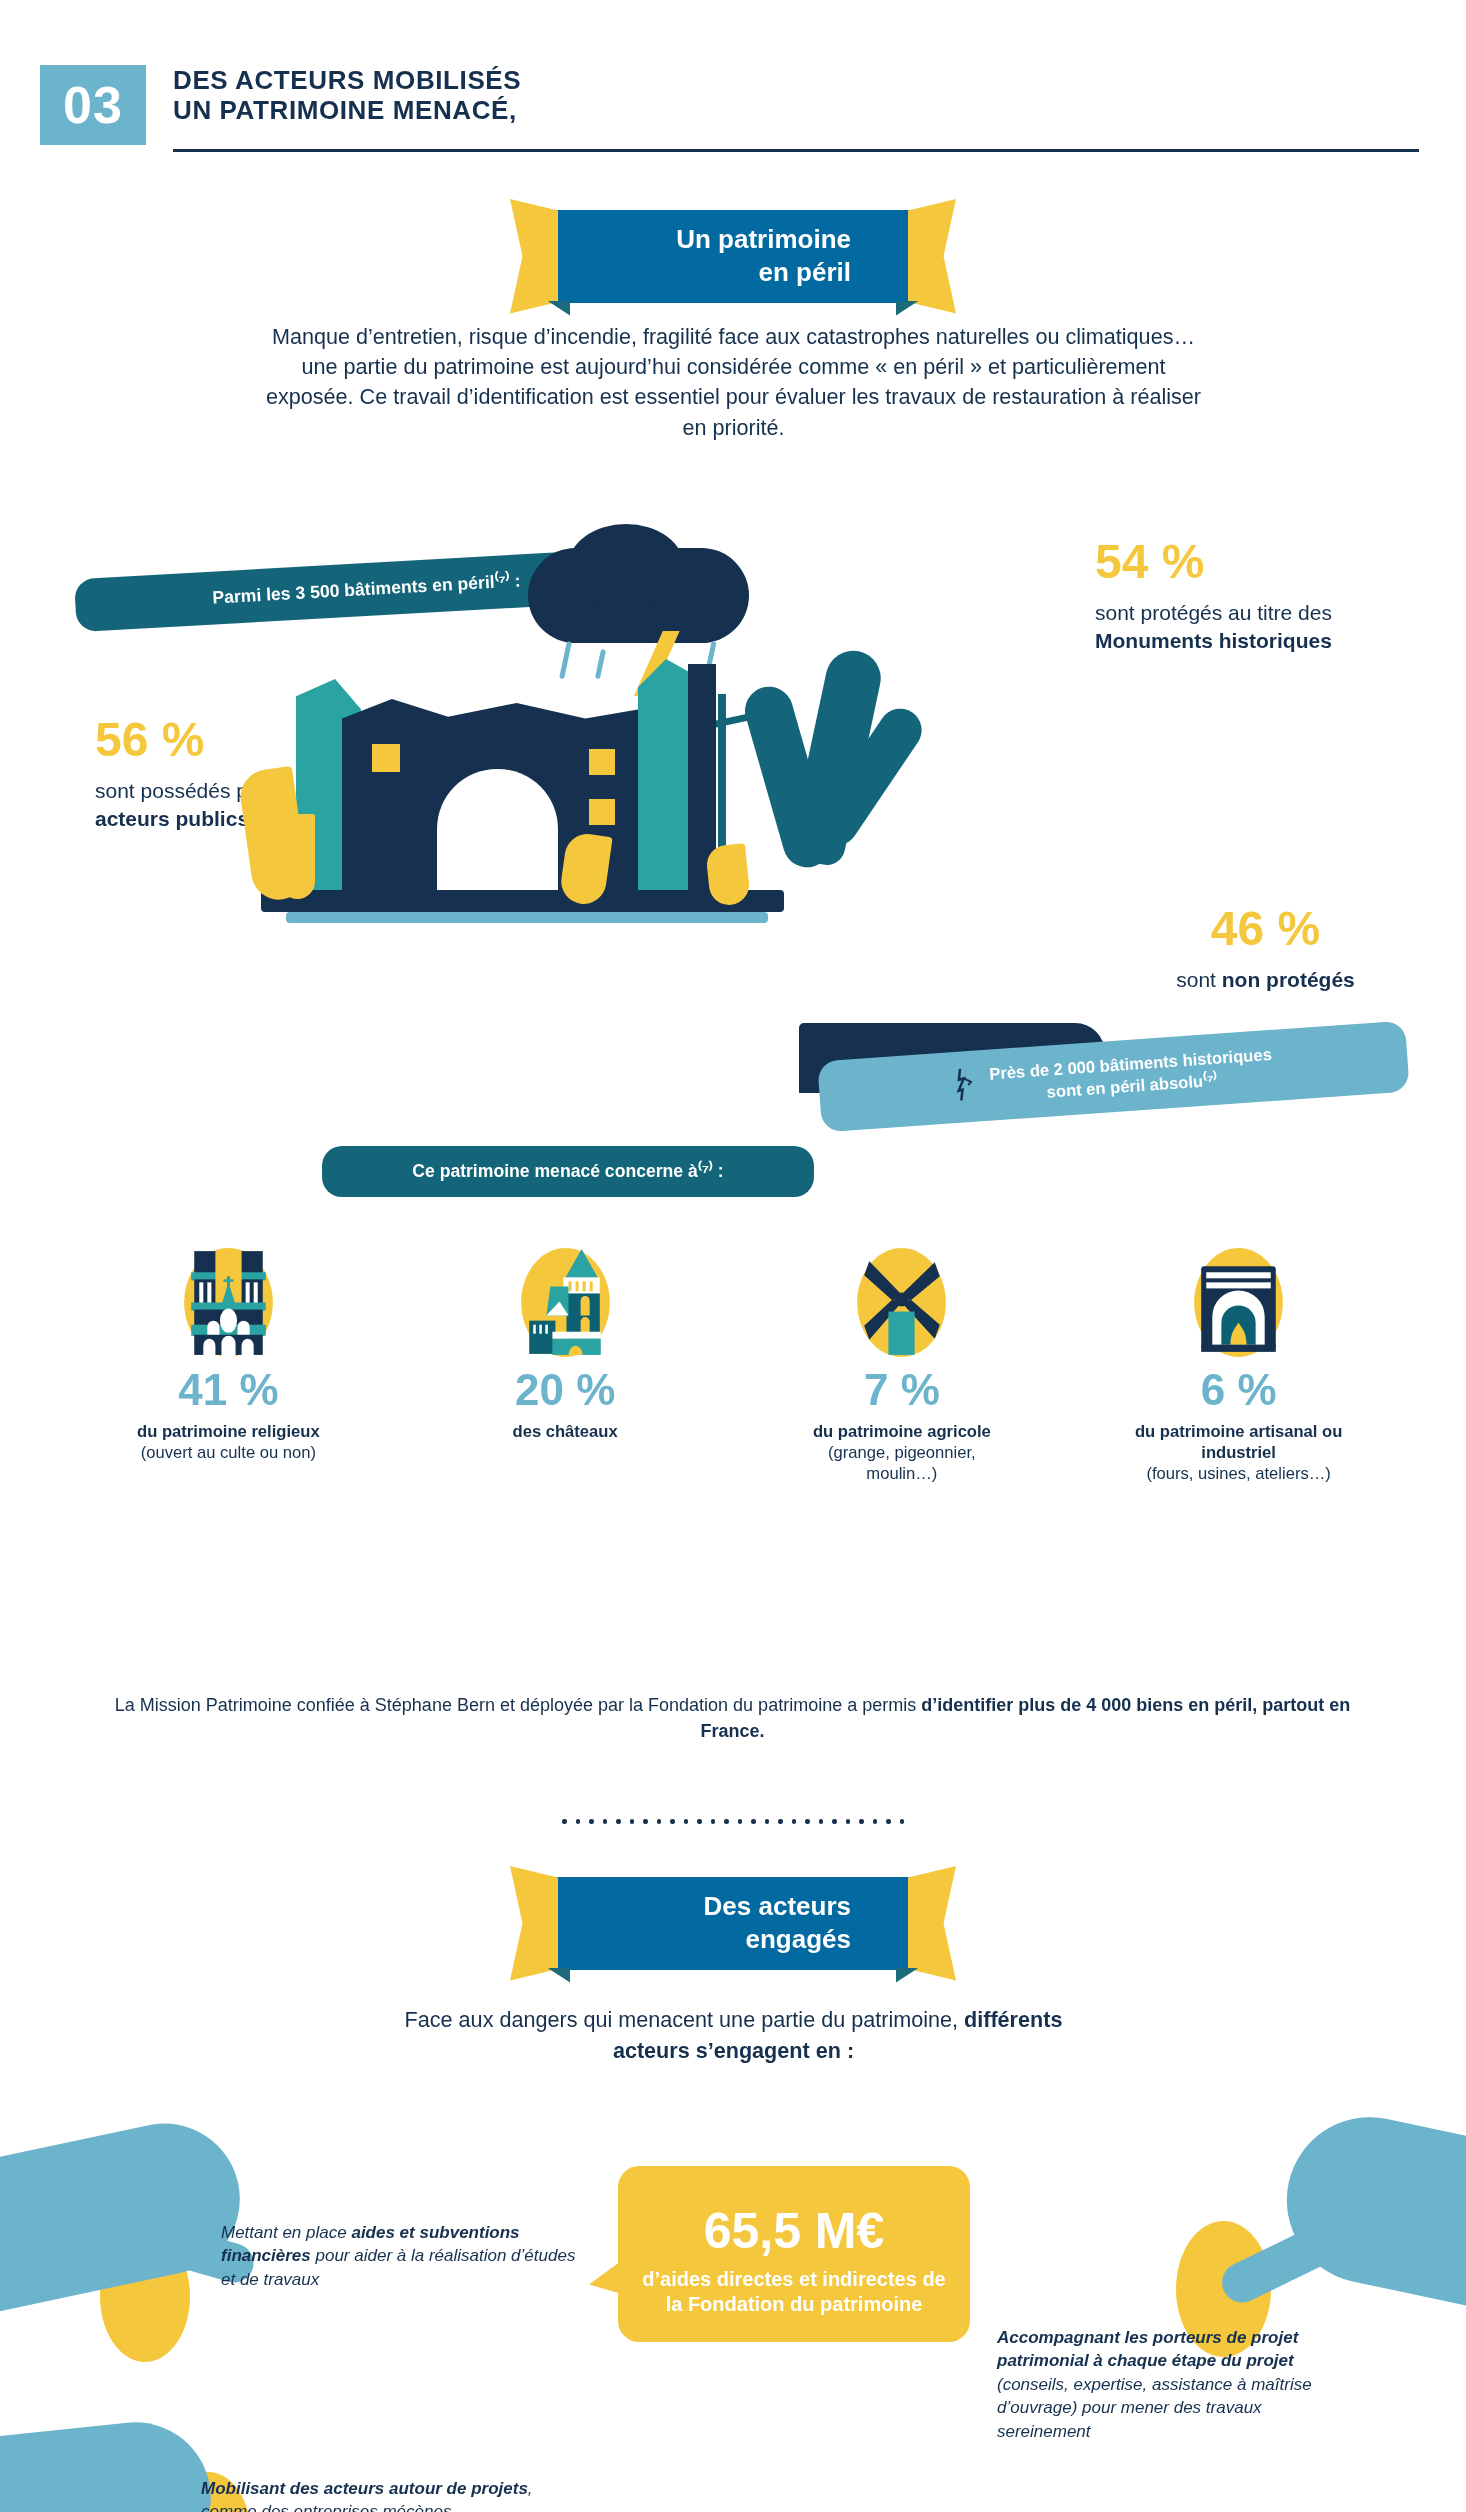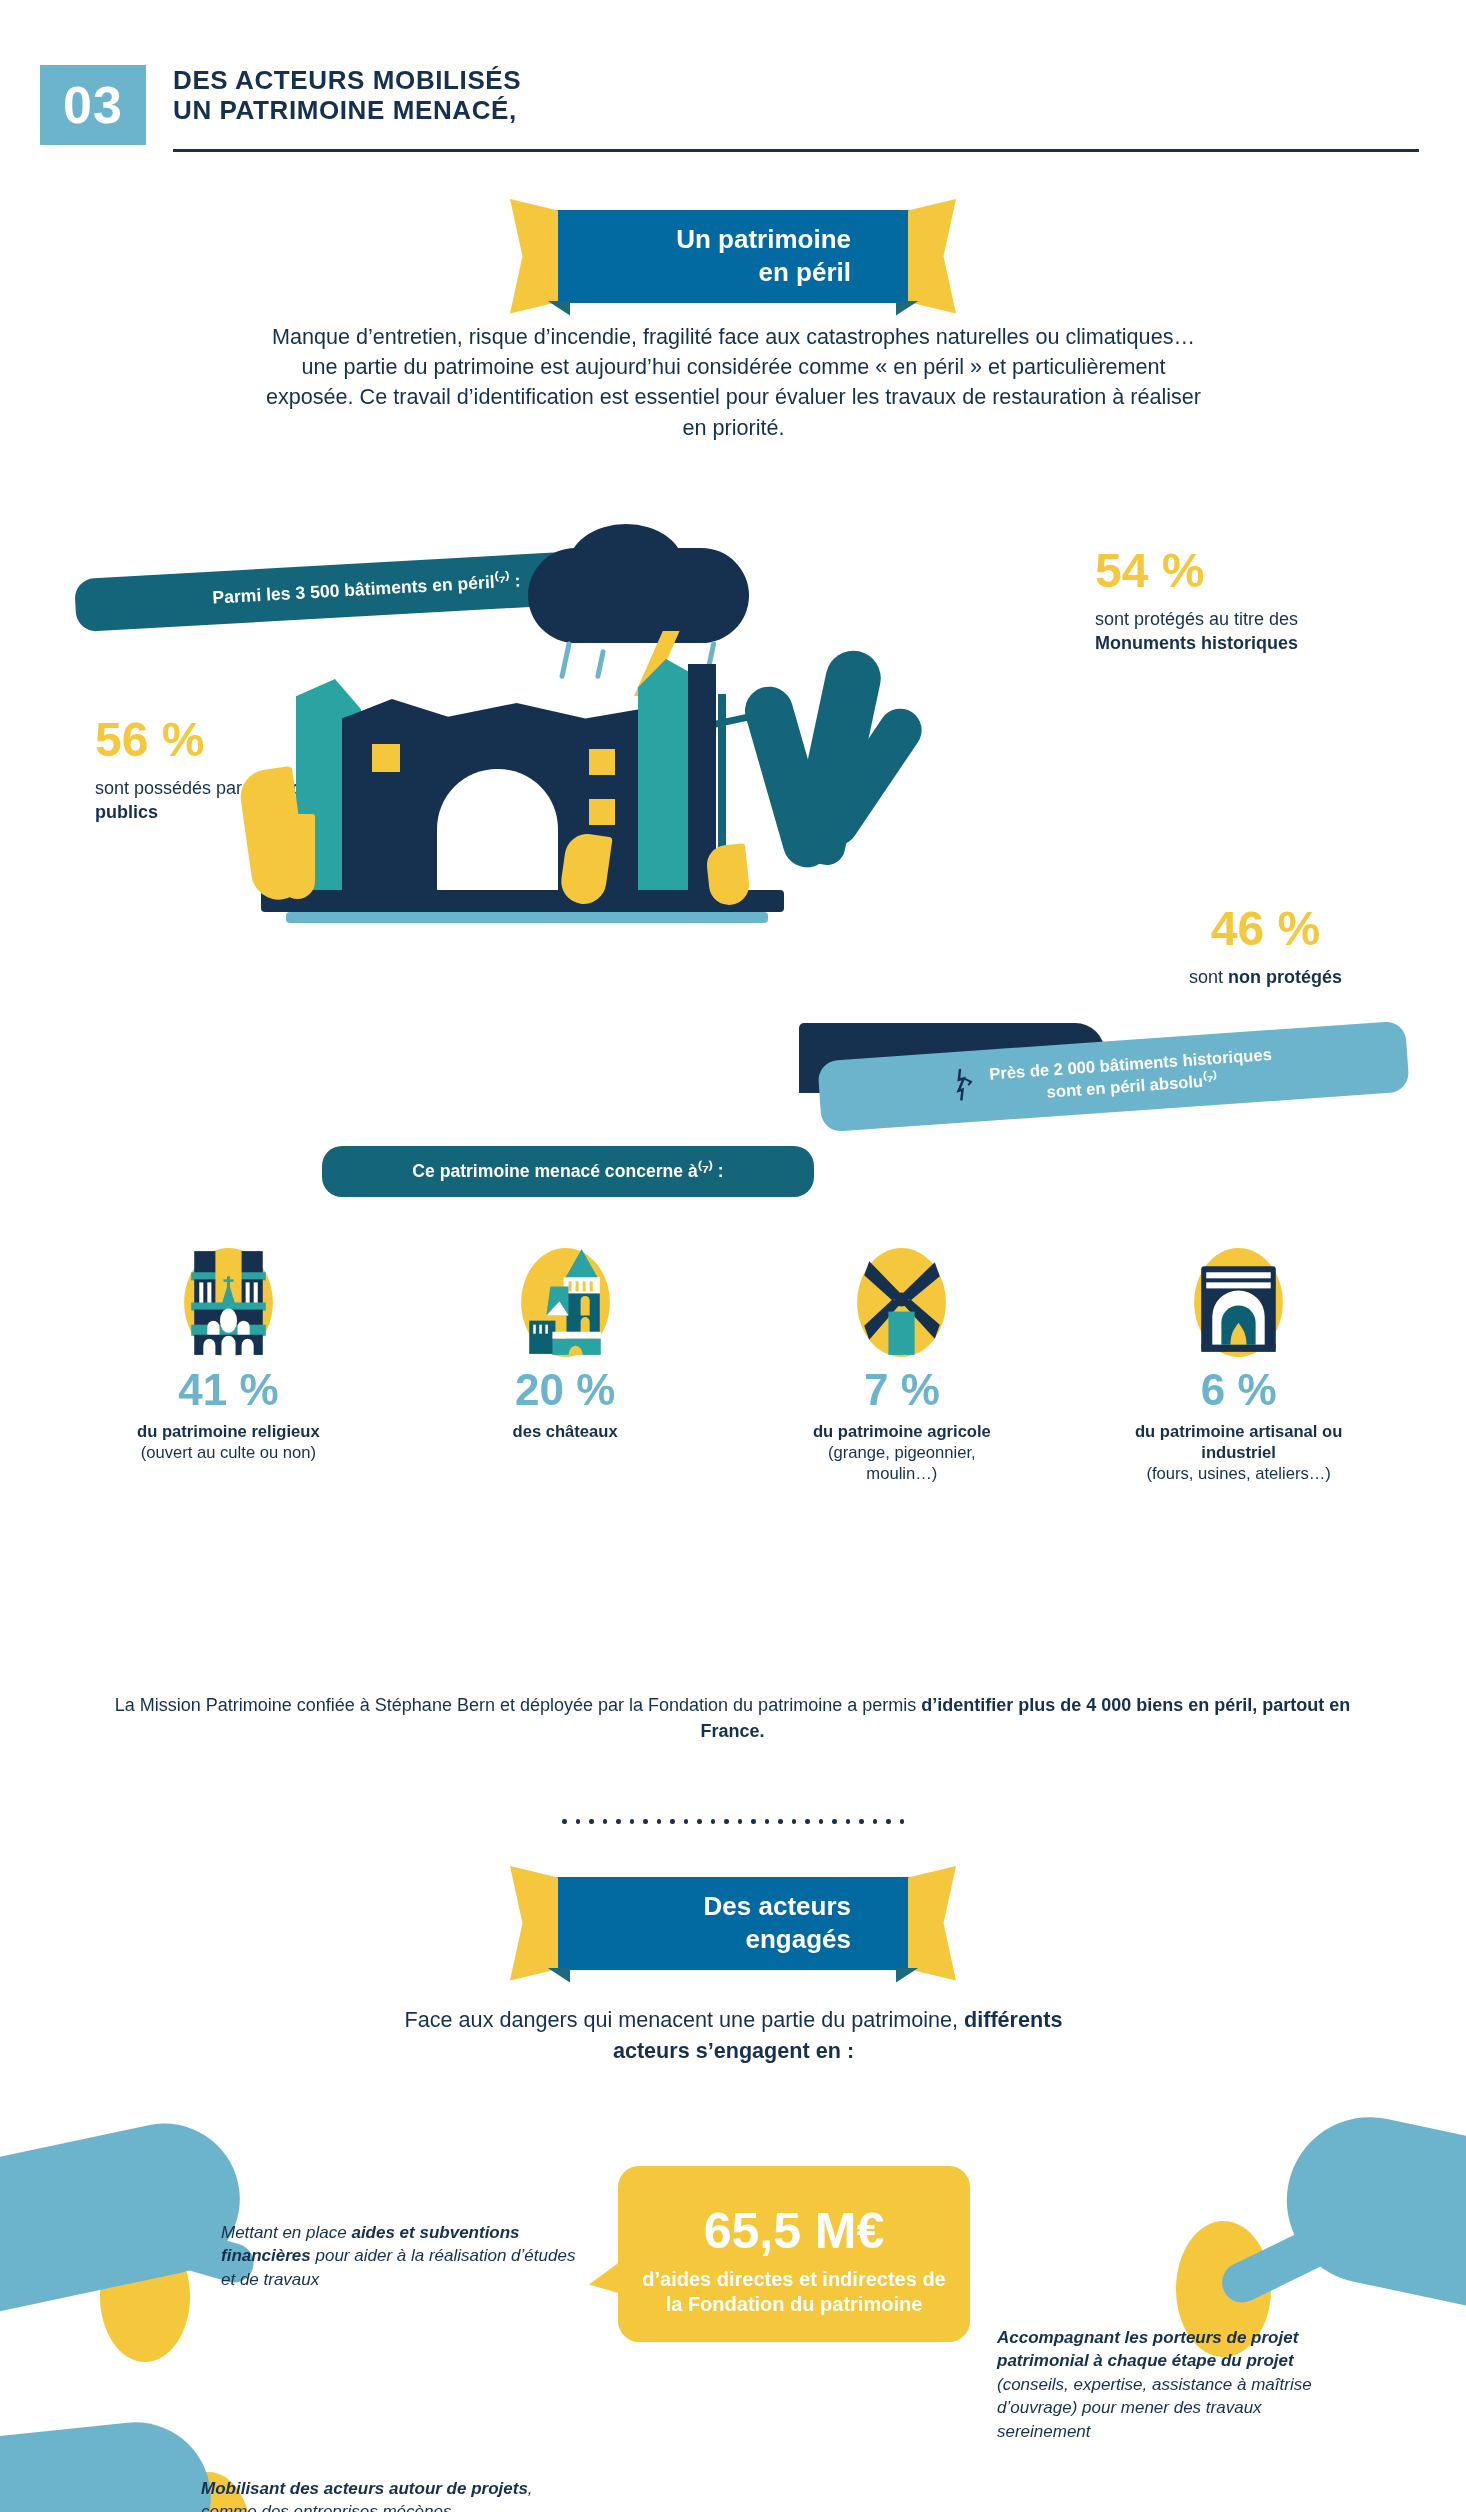--- a/index.html
+++ b/index.html
@@ -57,21 +57,21 @@
   
   .pill{
     position:absolute;color:#fff;font-weight:bold;text-align:center;
     border-radius:20px;line-height:1.3;
   }
   .pill-dark{background:#14657a;}
   .pill-light{background:#6cb3cc;}
 
   
   .stat-num{font-weight:bold;color:#f5c73c;line-height:1;}
-  .stat-txt{font-size:18px;line-height:1.32;color:#16304f;}
+  .stat-txt{font-size:21px;line-height:1.32;color:#16304f;}
   .stat-txt b{font-weight:bold;}
 
   
   .cat-row{position:absolute;left:60px;top:1246px;width:1347px;display:flex;}
   .cat{width:337px;display:flex;flex-direction:column;align-items:center;}
   .cat .iconbox{width:131px;height:111px;position:relative;margin-bottom:11px;}
   .cat .pct{font-size:44px;font-weight:bold;color:#6cb3cc;line-height:1;margin-bottom:9px;}
   .cat .lbl{font-size:16.6px;line-height:1.28;text-align:center;color:#16304f;width:211px;}
   .cat .lbl b{font-weight:bold;}
 
@@ -135,21 +135,21 @@
       <span>Parmi les 3 500 bâtiments en péril⁽⁷⁾ :</span>
     </div>
 
     <div style="position:absolute;left:95px;top:183px;width:281px;">
       <div class="stat-num" style="font-size:48px;margin-bottom:13px;">56 %</div>
       <div class="stat-txt">
         <span>sont possédés par des </span><b>acteurs publics</b>
       </div>
     </div>
 
-    <div style="position:absolute;left:1095px;top:5px;width:281px;margin-top:9px;">
+    <div style="position:absolute;left:1095px;top:5px;width:281px;">
       <div class="stat-num" style="font-size:48px;margin-bottom:13px;">54 %</div>
       <div class="stat-txt">
         <span>sont protégés au titre des </span><b>Monuments historiques</b>
       </div>
     </div>
 
     <div style="position:absolute;left:1125px;top:372px;width:281px;text-align:center;">
       <div class="stat-num" style="font-size:48px;margin-bottom:13px;">46 %</div>
       <div class="stat-txt">
         <span>sont </span><b>non protégés</b>

